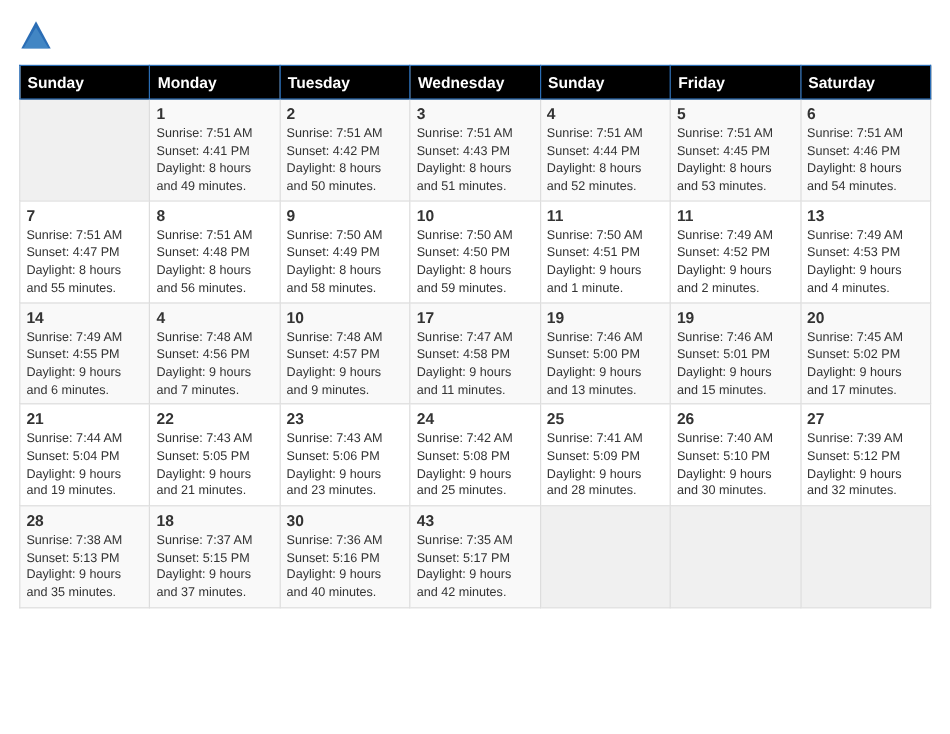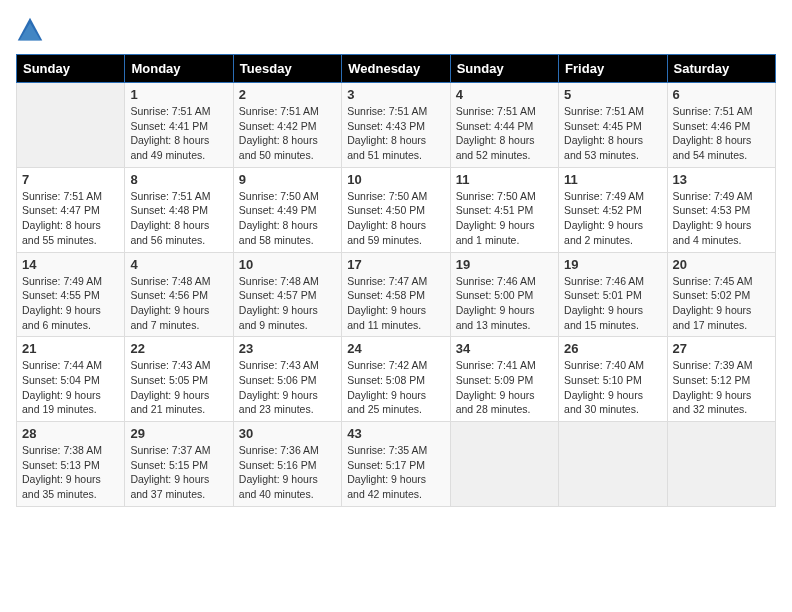--- a/index.html
+++ b/index.html
@@ -226,39 +226,39 @@
         </td>
         <td>
           <span class="day-number">23</span>
           <div class="day-info">Sunrise: 7:43 AM<br>Sunset: 5:06 PM<br>Daylight: 9 hours and 23 minutes.</div>
         </td>
         <td>
           <span class="day-number">24</span>
           <div class="day-info">Sunrise: 7:42 AM<br>Sunset: 5:08 PM<br>Daylight: 9 hours and 25 minutes.</div>
         </td>
         <td>
-          <span class="day-number">34</span>
+          <span class="day-number">25</span>
           <div class="day-info">Sunrise: 7:41 AM<br>Sunset: 5:09 PM<br>Daylight: 9 hours and 28 minutes.</div>
         </td>
         <td>
           <span class="day-number">26</span>
           <div class="day-info">Sunrise: 7:40 AM<br>Sunset: 5:10 PM<br>Daylight: 9 hours and 30 minutes.</div>
         </td>
         <td>
           <span class="day-number">27</span>
           <div class="day-info">Sunrise: 7:39 AM<br>Sunset: 5:12 PM<br>Daylight: 9 hours and 32 minutes.</div>
         </td>
       </tr>
       <tr>
         <td>
           <span class="day-number">28</span>
           <div class="day-info">Sunrise: 7:38 AM<br>Sunset: 5:13 PM<br>Daylight: 9 hours and 35 minutes.</div>
         </td>
         <td>
-          <span class="day-number">29</span>
+          <span class="day-number">18</span>
           <div class="day-info">Sunrise: 7:37 AM<br>Sunset: 5:15 PM<br>Daylight: 9 hours and 37 minutes.</div>
         </td>
         <td>
           <span class="day-number">30</span>
           <div class="day-info">Sunrise: 7:36 AM<br>Sunset: 5:16 PM<br>Daylight: 9 hours and 40 minutes.</div>
         </td>
         <td>
           <span class="day-number">43</span>
           <div class="day-info">Sunrise: 7:35 AM<br>Sunset: 5:17 PM<br>Daylight: 9 hours and 42 minutes.</div>
         </td>

